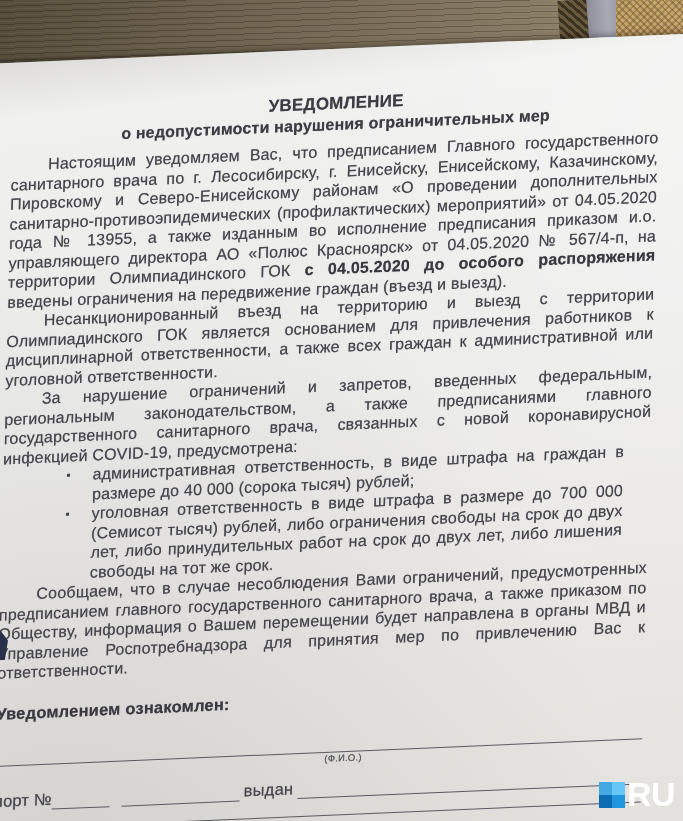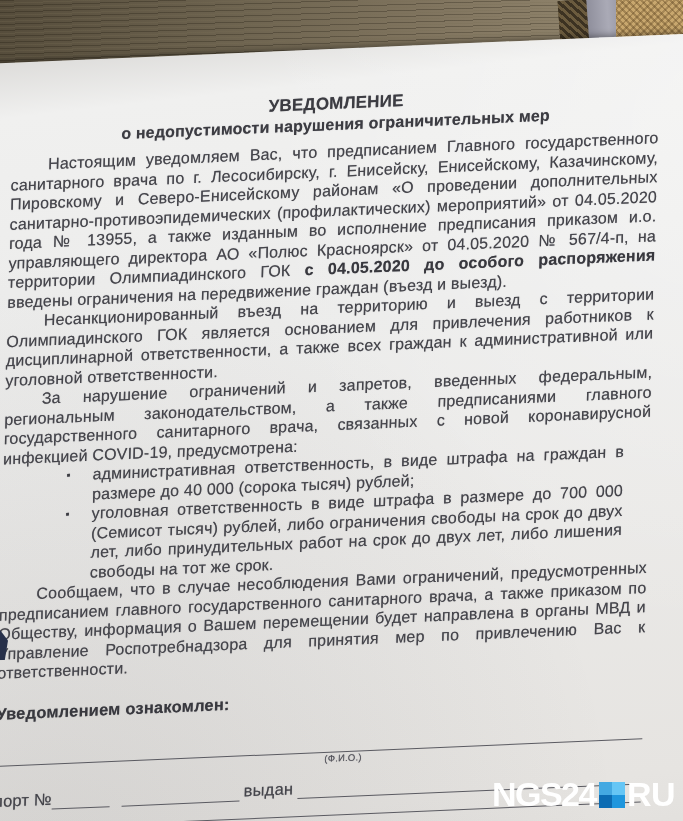--- a/index.html
+++ b/index.html
@@ -138,21 +138,20 @@
         <span class="dquote">»</span>
         <span class="u dseg2"></span>
       </div>
 
     </div>
   </div>
 
   <div class="dark-wedge"></div>
 
   <div class="watermark">
-    <span class="wm-left">NGS24</span>
     <span class="wm-sq">
         <i class="q tl"></i>
         <i class="q tr"></i>
         <i class="q bl"></i>
         <i class="q br"></i>
       </span>
     <span class="wm-right">RU</span>
   </div>
 </div>
 

